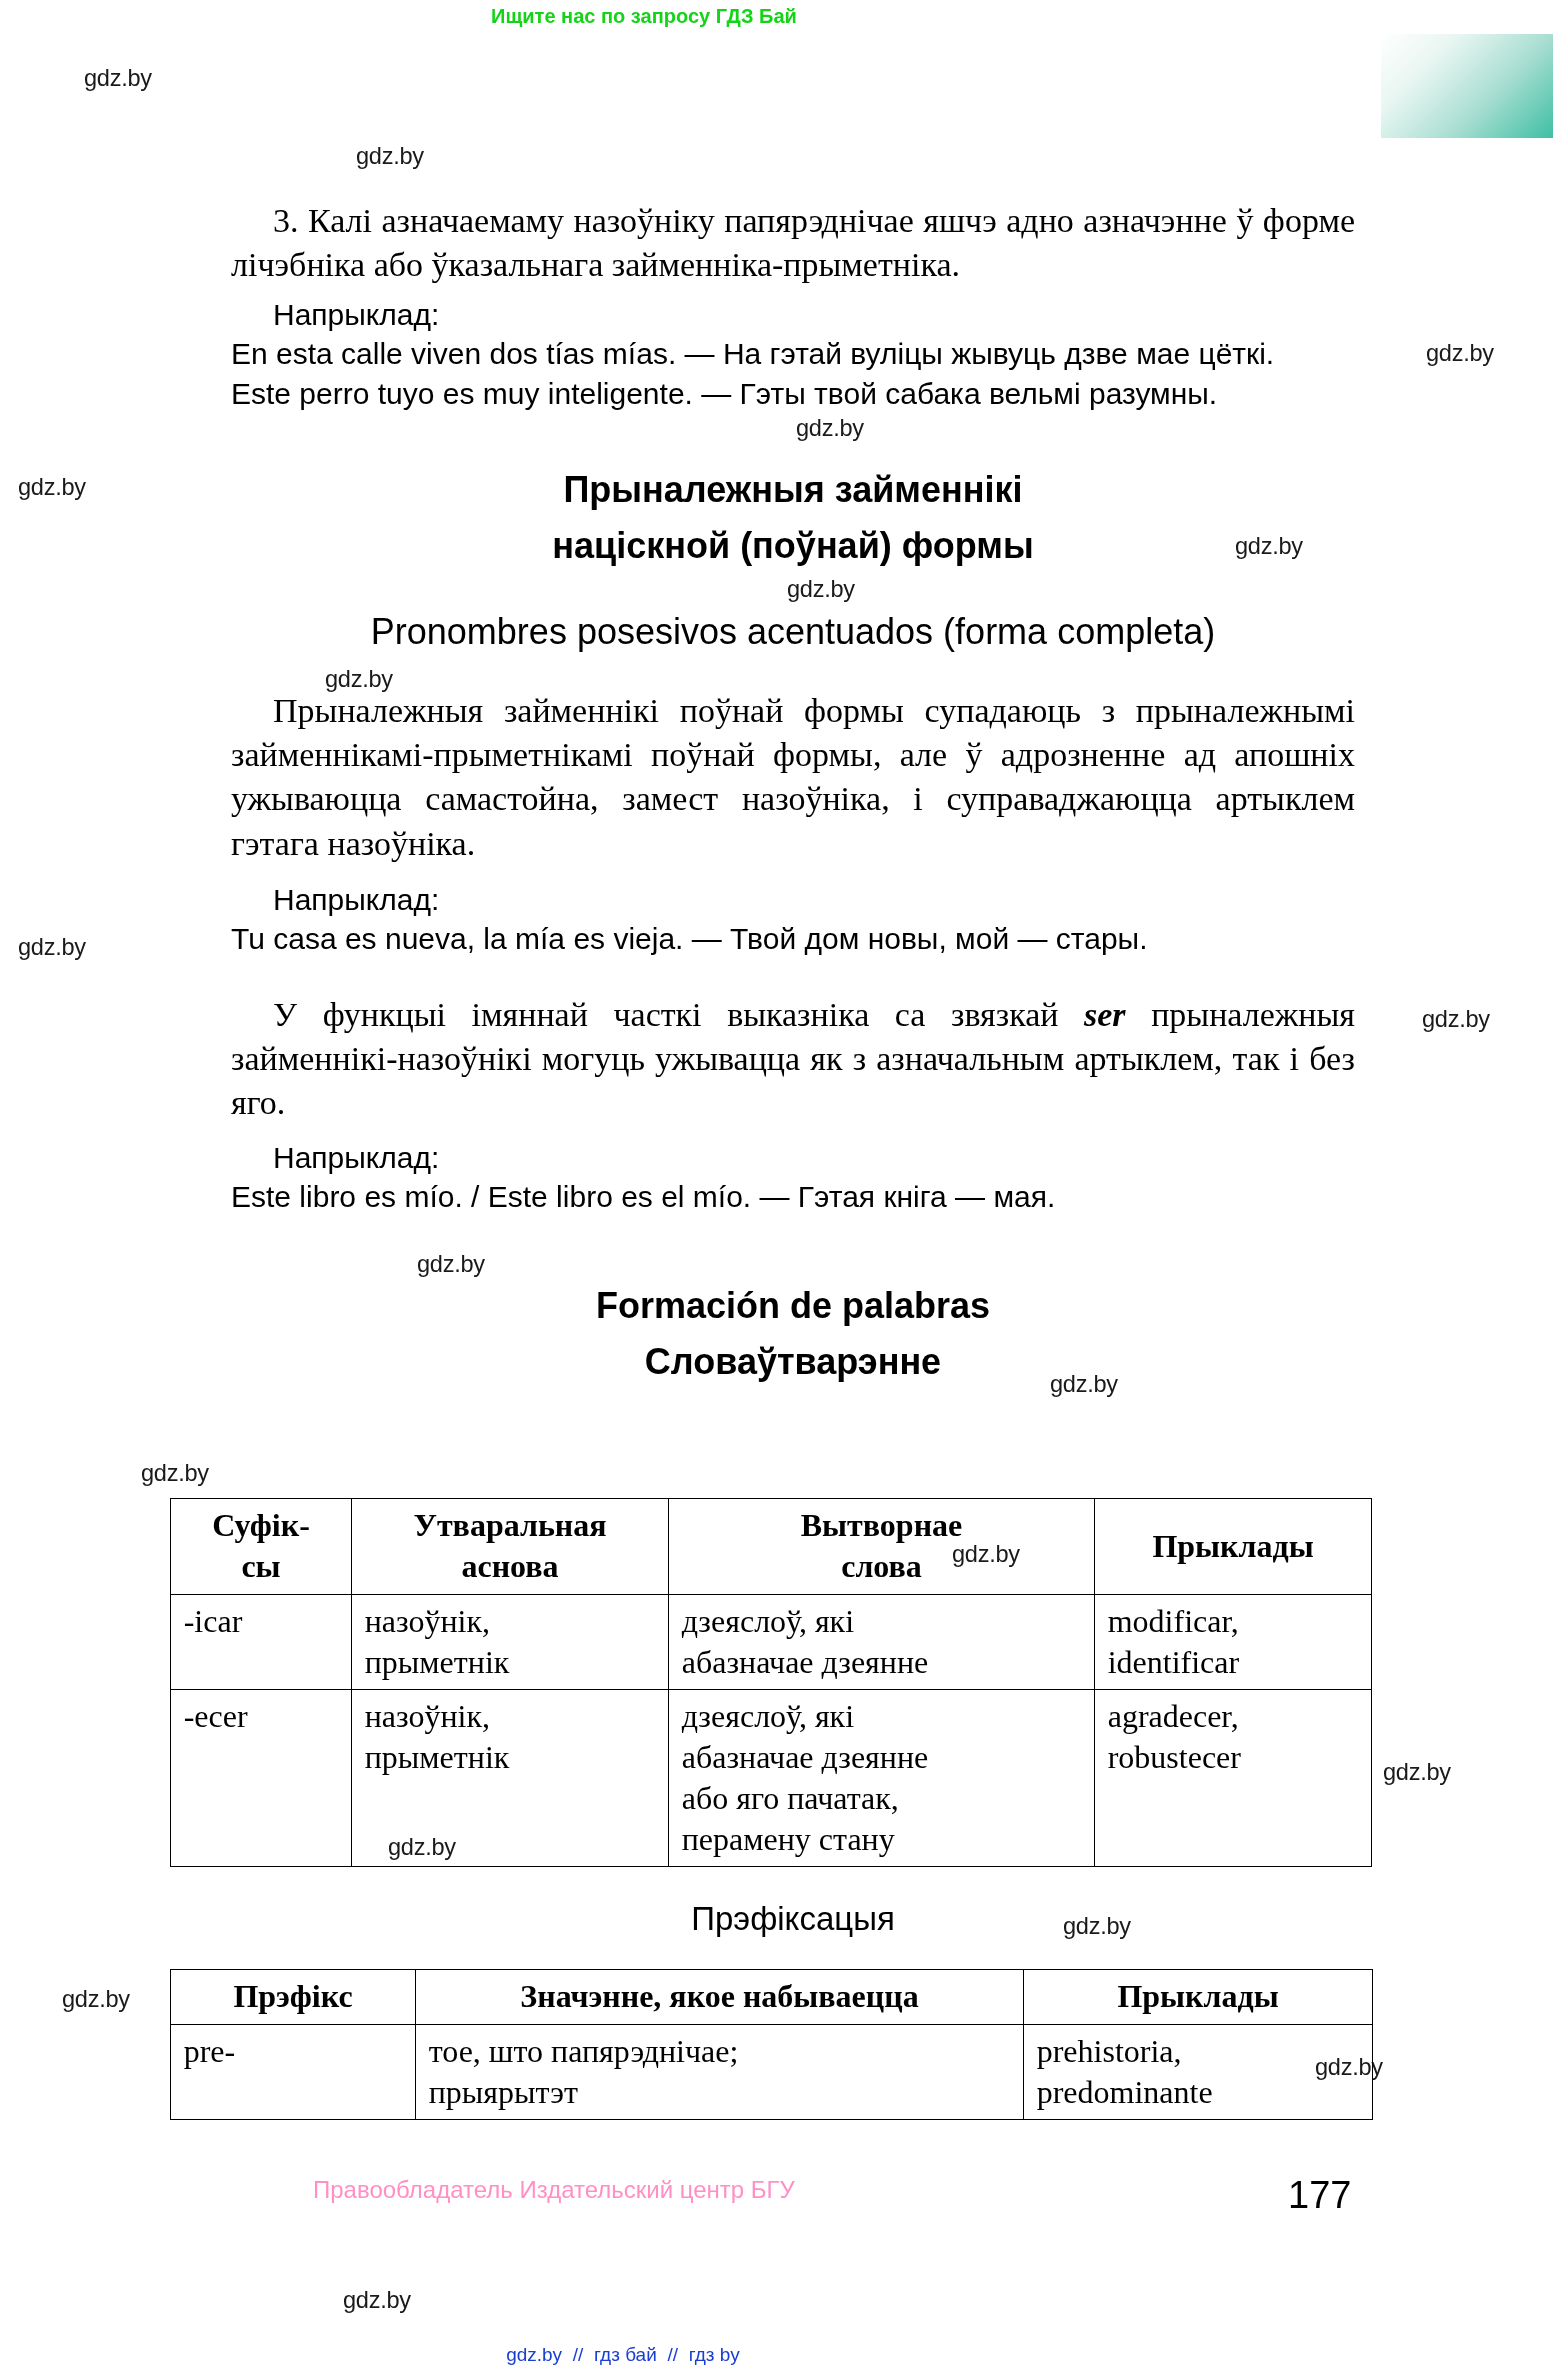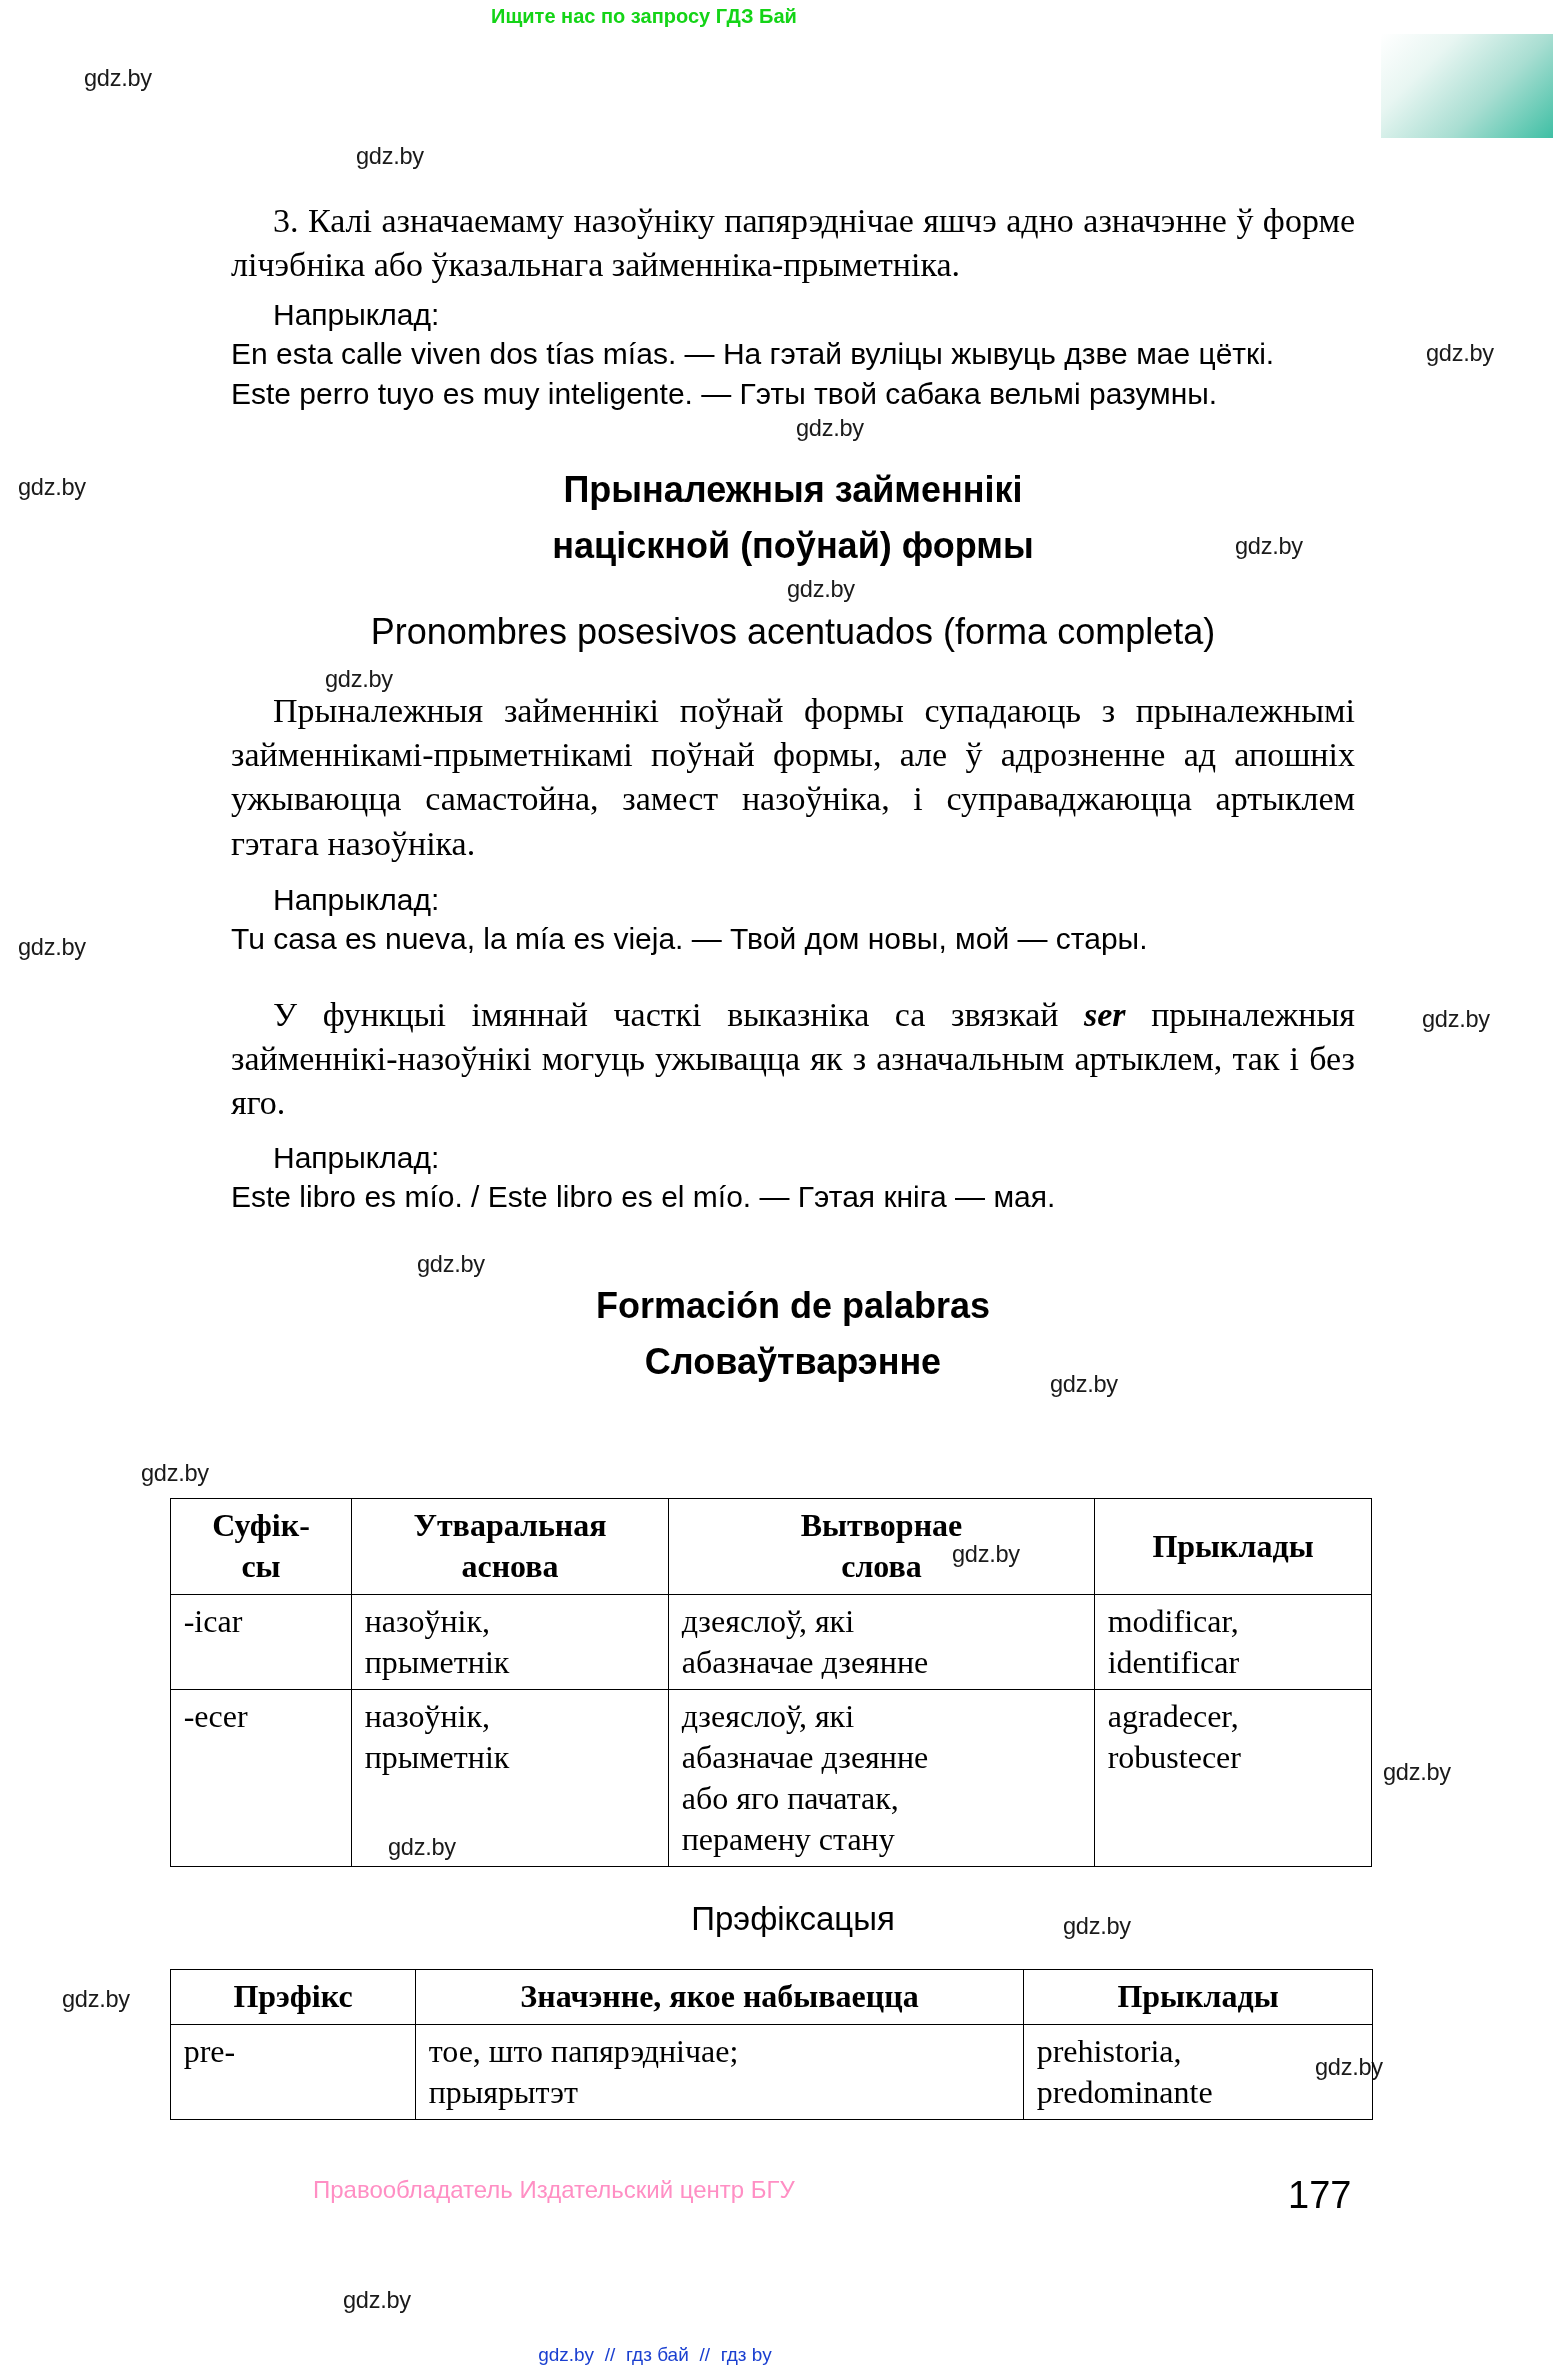--- a/index.html
+++ b/index.html
@@ -51,21 +51,20 @@
   .bottom-links {
     position: absolute;
     bottom: 11px;
     left: 0;
     width: 1246px;
     text-align: center;
     font-family: "Liberation Sans", sans-serif;
     font-size: 19px;
     color: #1a3fd0;
     white-space: nowrap;
-    padding-left: 32px;
   }
   .bottom-links span { margin: 0 2.7px; }
   .bottom-links .sep { color: #1a3fd0; }
 
   
   .col {
     position: absolute;
     left: 231px;
     width: 1124px;
   }

